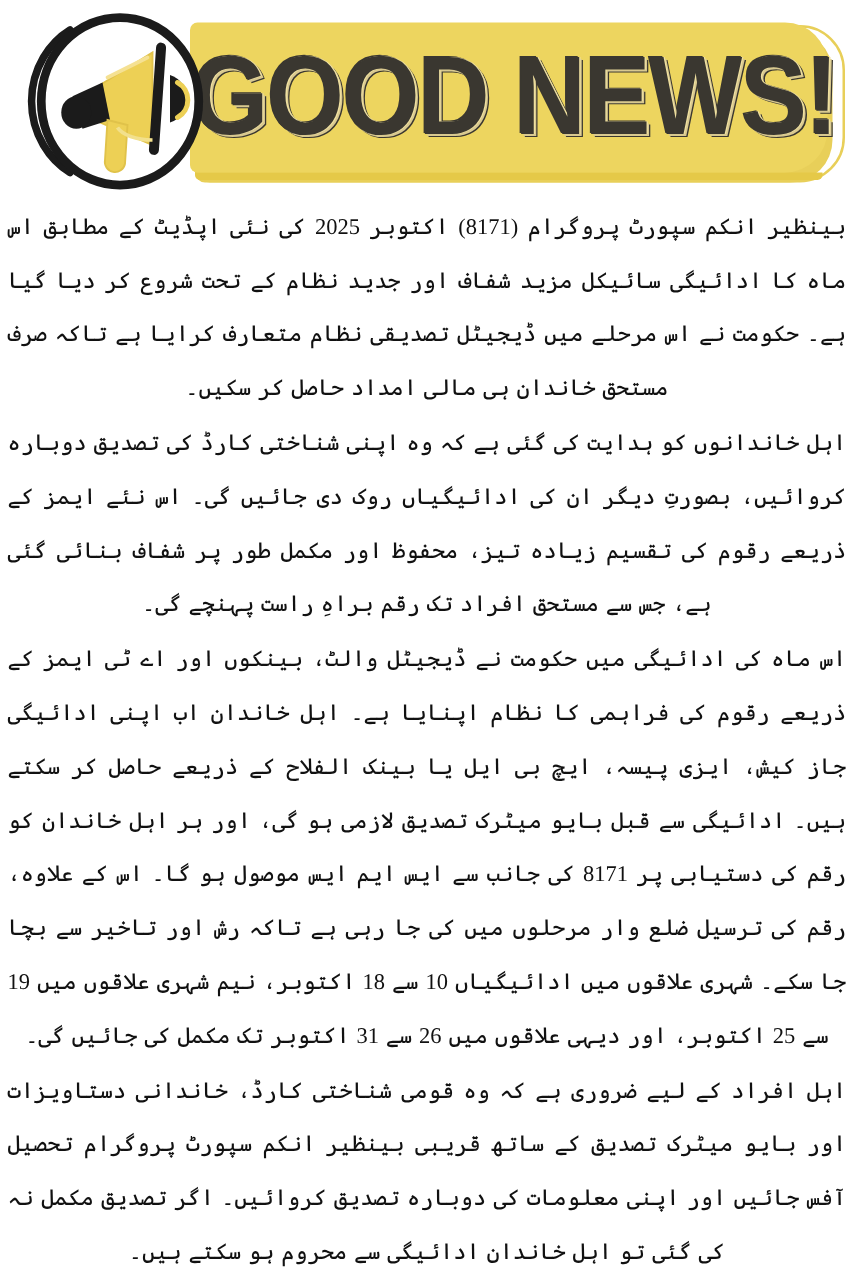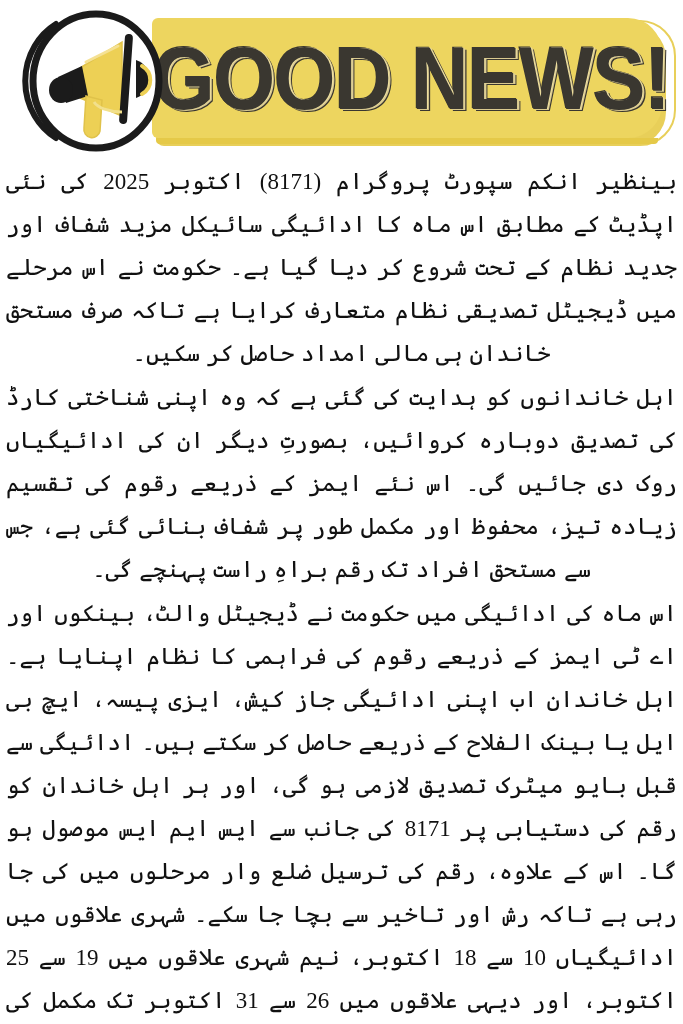--- a/index.html
+++ b/index.html
@@ -122,21 +122,21 @@
     width: 683px;
     padding: 0 6px;
     box-sizing: border-box;
     direction: rtl;
     text-align: justify;
     text-align-last: center;
   }
   .para {
     margin: 0 0 1px 0;
     font-family: "Liberation Serif", "DejaVu Serif", serif;
-    font-size: 23px;
+    font-size: 18px;
     line-height: 43px;
     color: #111111;
     text-align: justify;
     text-align-last: center;
     word-spacing: 1px;
     font-weight: 500;
     unicode-bidi: plaintext;
   }
 </style>
 </head>

